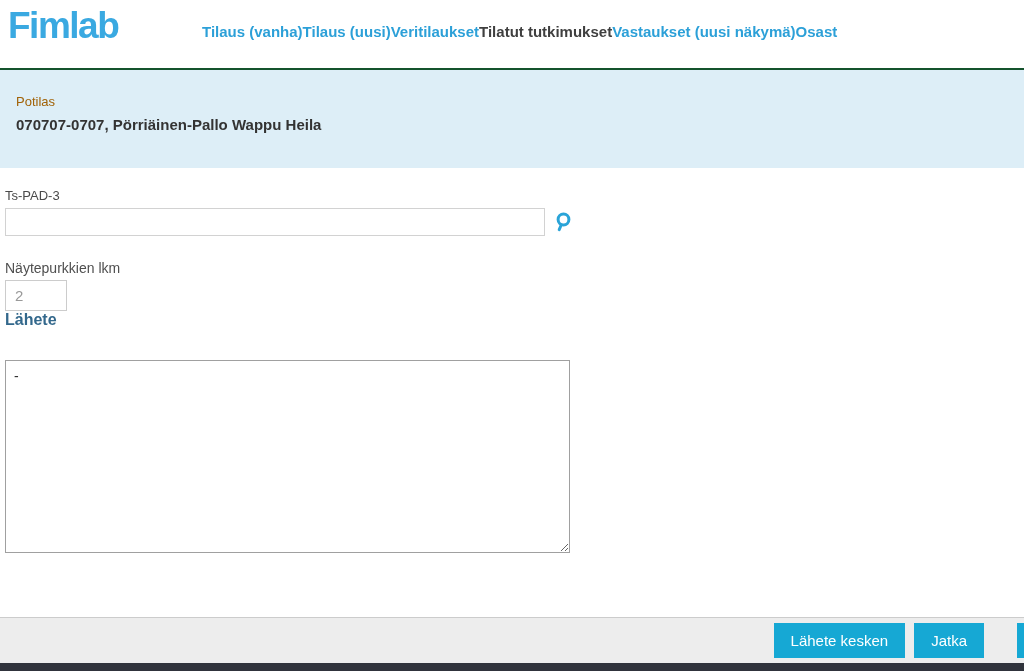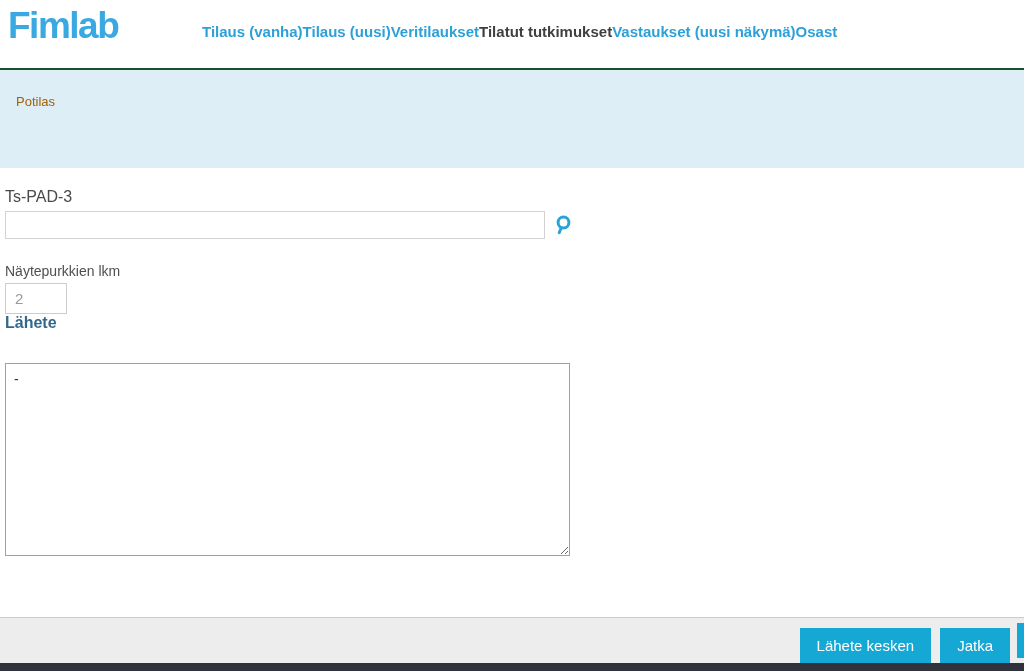--- a/index.html
+++ b/index.html
@@ -64,21 +64,21 @@
     margin-top: 7px;
   }
 
   
   .main {
     flex: 1 1 auto;
     padding: 20px 0 0 5px;
     background: #ffffff;
   }
   .section-title {
-    font-size: 16px;
+    font-size: 13px;
     color: #4a4a4a;
     font-weight: normal;
   }
   .field-label {
     font-size: 14px;
     color: #4f4f4f;
     margin-top: 9px;
   }
   .doctor-row {
     display: flex;
@@ -136,23 +136,23 @@
     outline: none;
     border-radius: 0;
   }
 
   
   .footer {
     flex: 0 0 46px;
     background: #ededed;
     border-top: 1px solid #cccccc;
     display: flex;
-    align-items: flex-end;
+    align-items: center;
     justify-content: flex-end;
-    padding-right: 14px;
+    padding-right: 40px;
     position: relative;
   }
   .btn {
     height: 35px;
     background: #16a8d4;
     color: #ffffff;
     border: none;
     font-family: "Liberation Sans", sans-serif;
     font-size: 15px;
     padding: 0 17px;
@@ -184,20 +184,21 @@
     <span class="nav-item">Tilaus (uusi)</span>
     <span class="nav-item">Veritilaukset</span>
     <span class="nav-item active">Tilatut tutkimukset</span>
     <span class="nav-item">Vastaukset (uusi näkymä)</span>
     <span class="nav-item">Osast</span>
   </div>
 </div>
 
 <div class="patient-bar">
   <div class="patient-label">Potilas</div>
+  <div class="patient-value">070707-0707, Pörriäinen-Pallo Wappu Heila</div>
 </div>
 
 <div class="main">
   <div class="section-title">Ts-PAD-3</div>
 
   <div class="doctor-row">
     <input class="doctor-input" type="text" value="" style="">
     <button class="search-btn">
       <span style="display:flex;">
         <svg width="22" height="22" viewBox="0 0 22 22">

